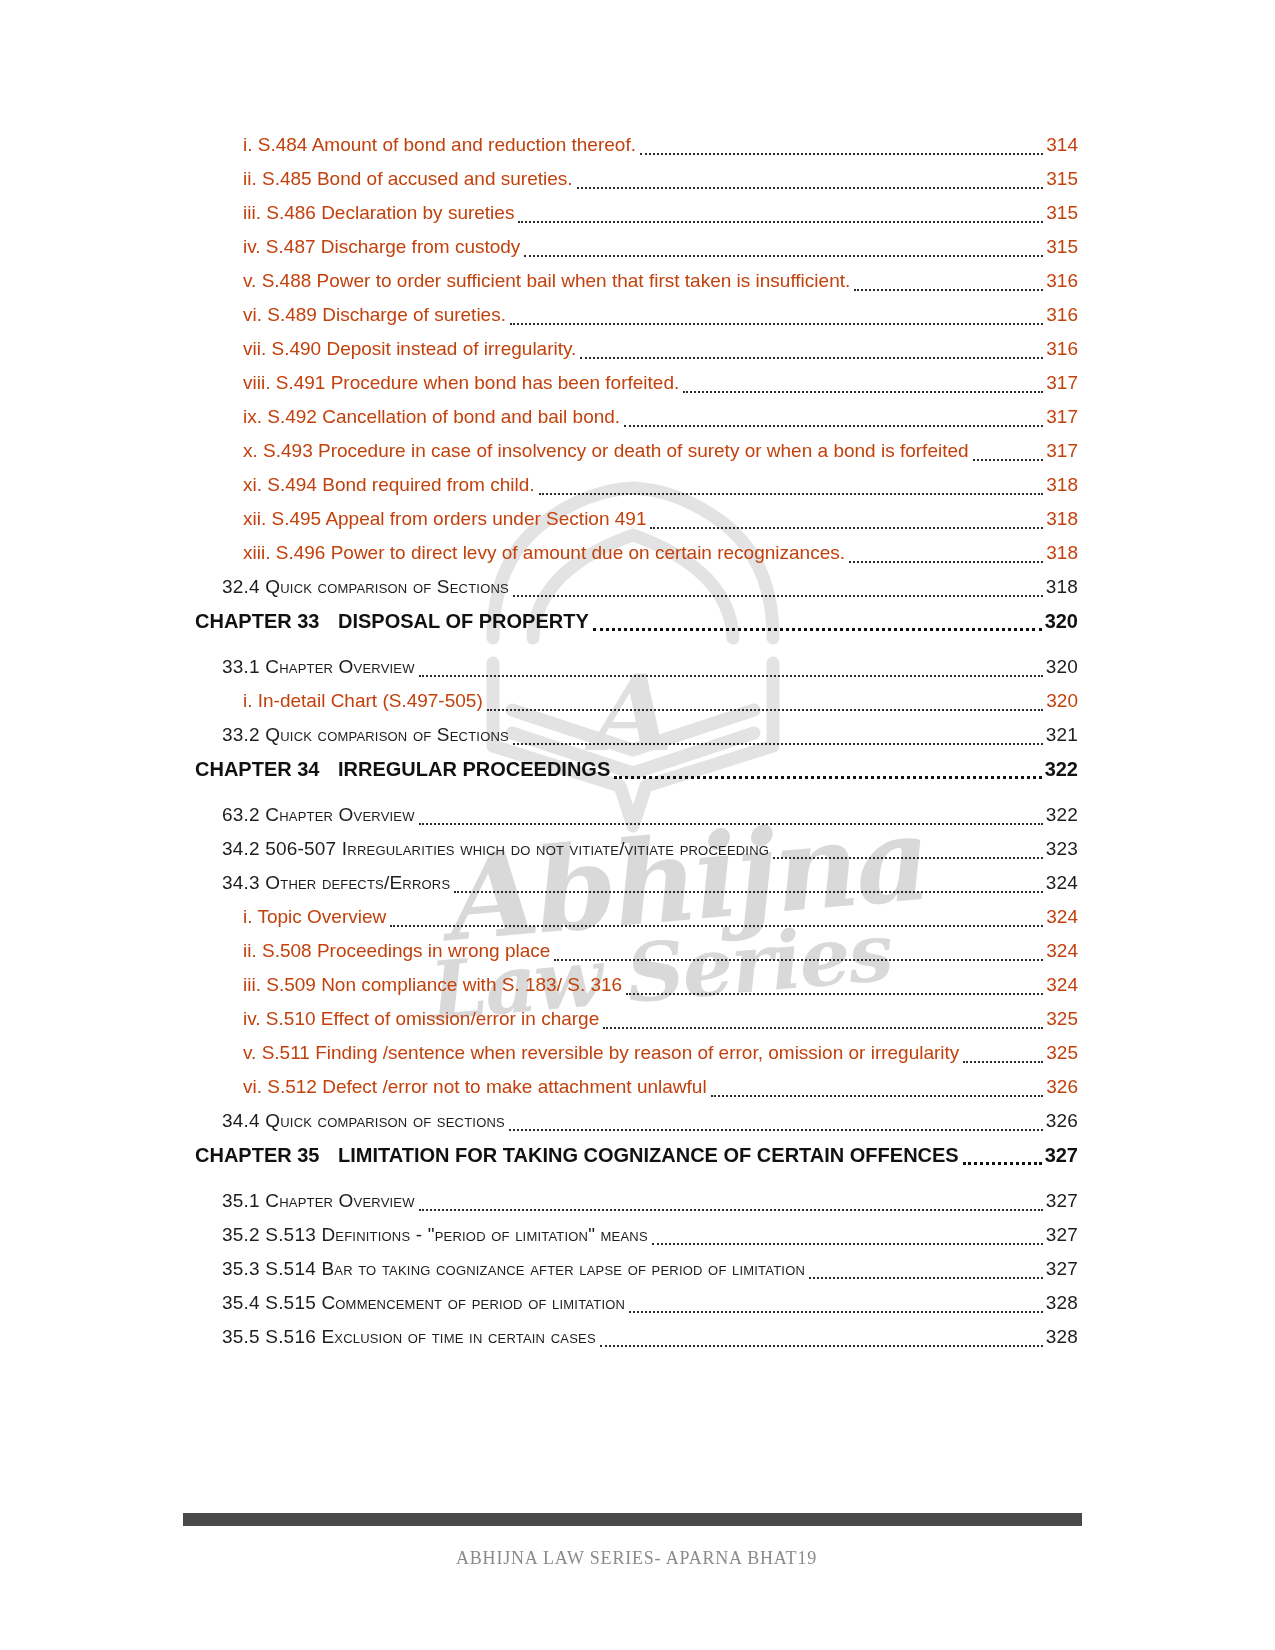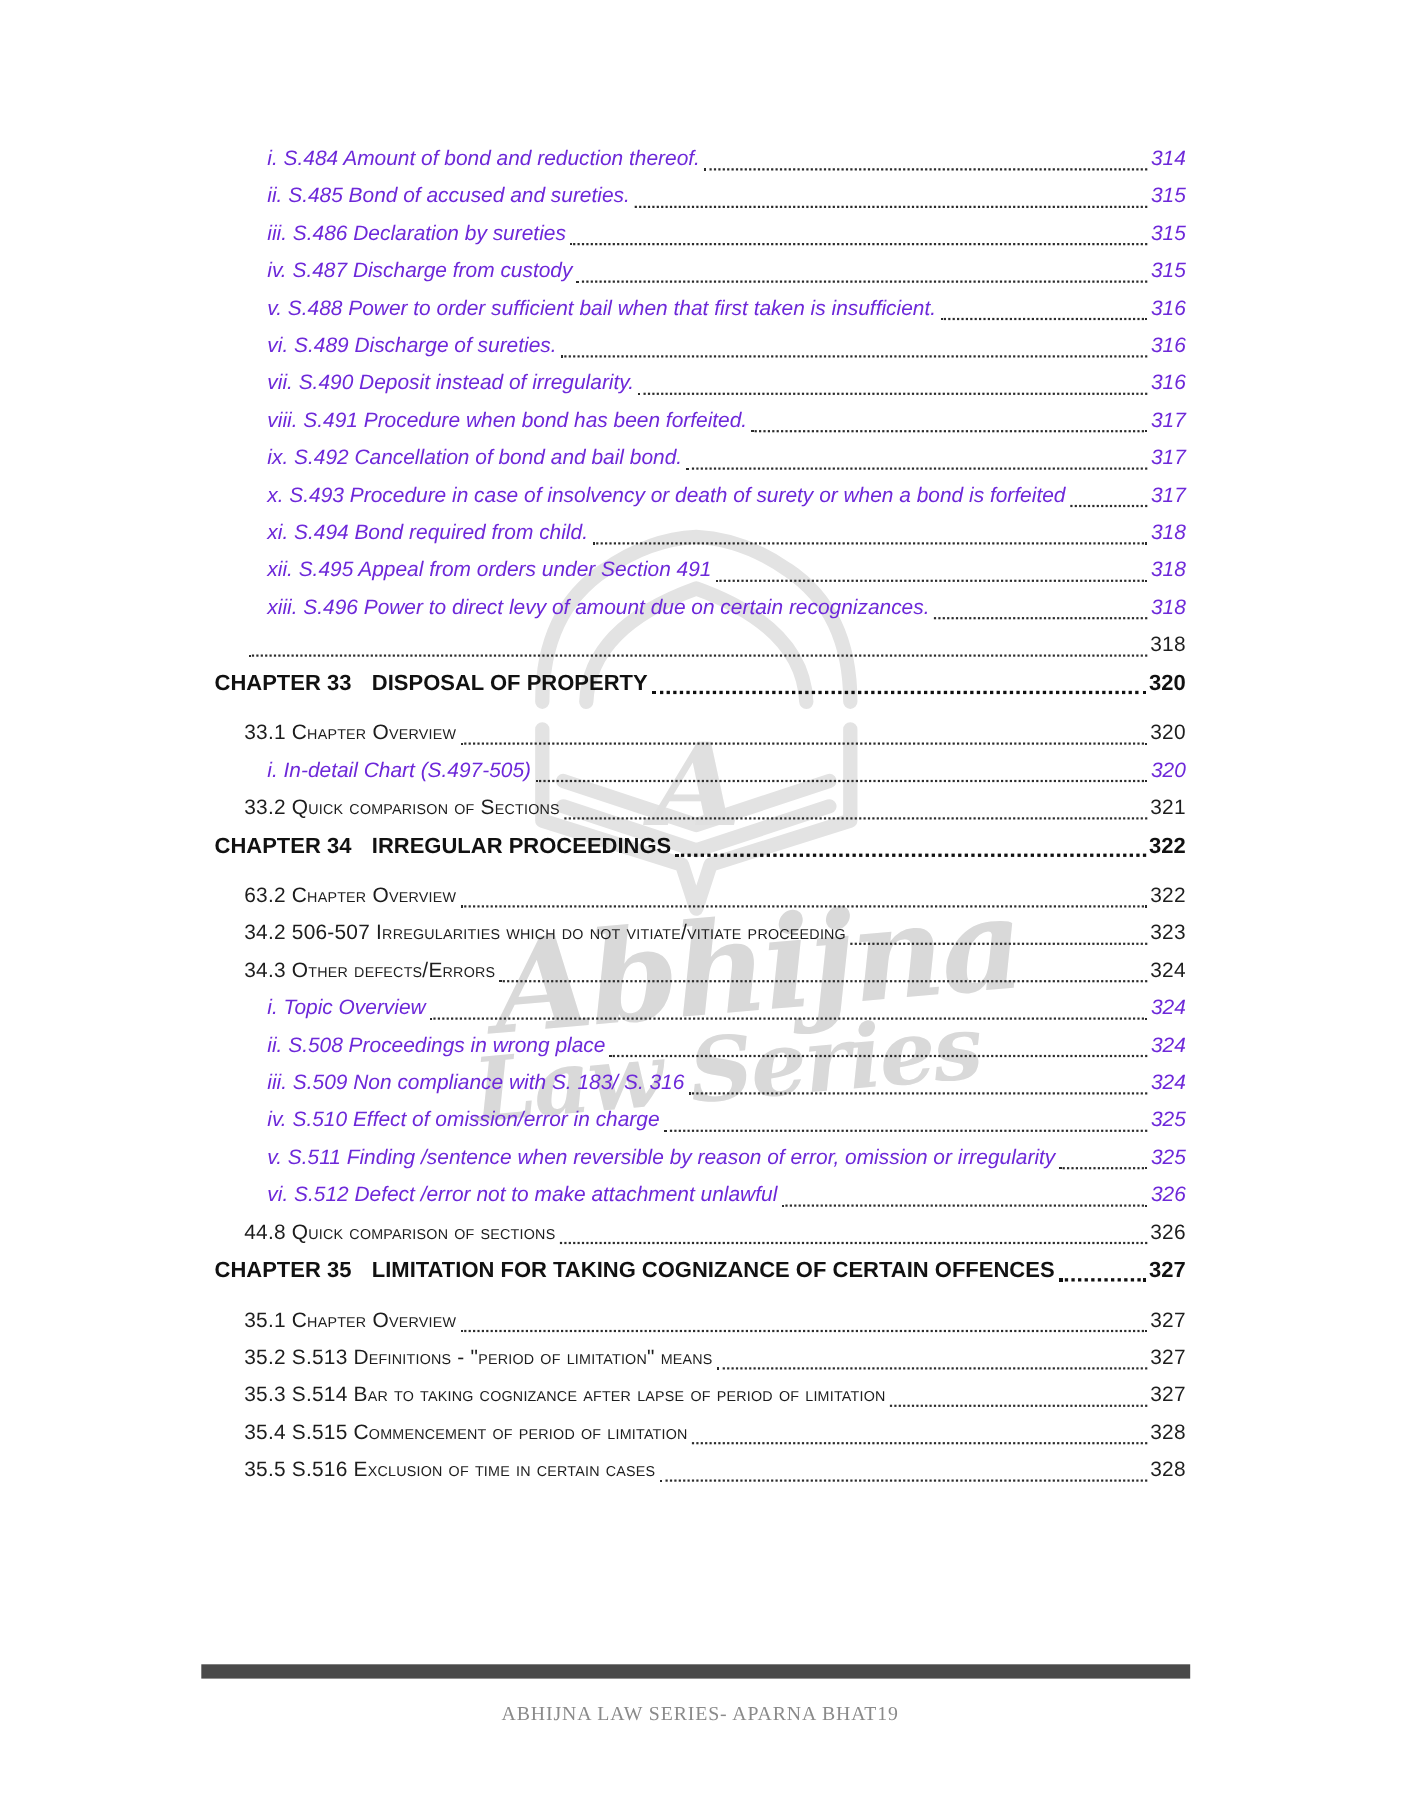--- a/index.html
+++ b/index.html
@@ -18,21 +18,21 @@
     font-family:"DejaVu Serif", serif;font-style:italic;font-weight:700;
     color:#d9d9d9;white-space:nowrap;
   }
   .wm1{left:448px;top:812px;width:440px;font-size:116px;letter-spacing:-3px;transform:rotate(-5deg);}
   .wm2{left:430px;top:928px;width:380px;font-size:80px;letter-spacing:-2px;transform:rotate(-5deg);}
   
   .toc{position:absolute;left:195px;top:128px;width:883px;z-index:1;}
   .row{display:flex;height:34px;line-height:34px;}
   .row .txt,.row .pg,.row .ch-label,.row .ch-title{white-space:nowrap;}
   .leader{flex:1 1 auto;height:25px;margin:0 3px 0 4px;border-bottom:2px dotted #2b2b2b;min-width:18px;}
-  .sub{font-style:italic;font-size:19px;padding-left:48px;color:#6d28d9;}
+  .sub{font-size:19px;padding-left:48px;color:#c2410c;}
   .section{font-variant:small-caps;font-size:19px;padding-left:27px;color:#1d1d1d;letter-spacing:.2px;}
   .chapter{font-weight:700;font-size:20px;color:#111111;margin-bottom:12px;}
   .chapter .leader{border-bottom:3px dotted #111111;height:24px;}
   .chapter .ch-label{display:inline-block;width:143px;}
   
   .footer-bar{position:absolute;left:183px;top:1513px;width:899px;height:13px;background:#4a4a4a;z-index:1;}
   .footer-row{
     position:absolute;left:195px;top:1548px;width:883px;z-index:1;
     display:flex;justify-content:center;align-items:baseline;
     font-family:"Liberation Serif", serif;font-size:18px;letter-spacing:.8px;color:#8a8a8a;
@@ -123,20 +123,21 @@
         <span class="txt">xii. S.495 Appeal from orders under Section 491</span>
         <span class="leader"></span>
         <span class="pg">318</span>
       </div>
       <div class="row sub">
         <span class="txt">xiii. S.496 Power to direct levy of amount due on certain recognizances.</span>
         <span class="leader"></span>
         <span class="pg">318</span>
       </div>
       <div class="row section">
+        <span class="txt">32.4 Quick comparison of Sections</span>
         <span class="leader"></span>
         <span class="pg">318</span>
       </div>
       <div class="row chapter">
         <span class="ch-label">CHAPTER 33</span>
         <span class="ch-title">DISPOSAL OF PROPERTY</span>
         <span class="leader"></span>
         <span class="pg">320</span>
       </div>
       <div class="row section">
@@ -199,21 +200,21 @@
         <span class="txt">v. S.511 Finding /sentence when reversible by reason of error, omission or irregularity</span>
         <span class="leader"></span>
         <span class="pg">325</span>
       </div>
       <div class="row sub">
         <span class="txt">vi. S.512 Defect /error not to make attachment unlawful</span>
         <span class="leader"></span>
         <span class="pg">326</span>
       </div>
       <div class="row section">
-        <span class="txt">44.8 Quick comparison of sections</span>
+        <span class="txt">34.4 Quick comparison of sections</span>
         <span class="leader"></span>
         <span class="pg">326</span>
       </div>
       <div class="row chapter">
         <span class="ch-label">CHAPTER 35</span>
         <span class="ch-title">LIMITATION FOR TAKING COGNIZANCE OF CERTAIN OFFENCES</span>
         <span class="leader"></span>
         <span class="pg">327</span>
       </div>
       <div class="row section">

